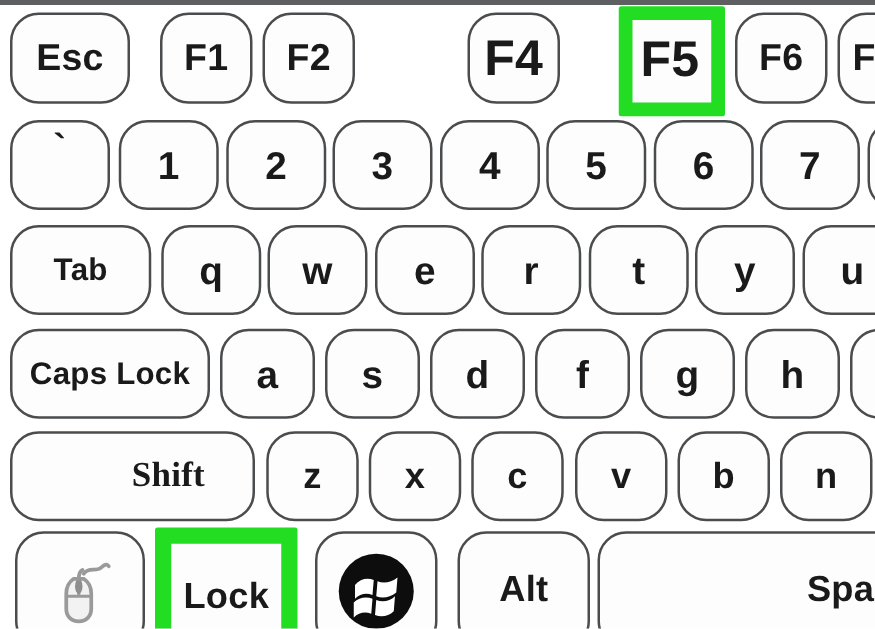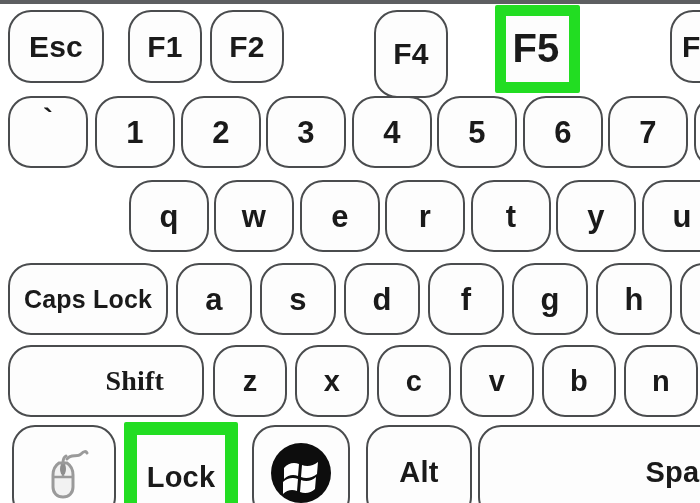--- a/index.html
+++ b/index.html
@@ -80,30 +80,33 @@
 
   <div class="key" style="left:8px; top:10px; width:96px; height:73px; font-size:30px;">
     <span class="cap">Esc</span>
   </div>
   <div class="key" style="left:128px; top:10px; width:74px; height:73px; font-size:30px;">
     <span class="cap">F1</span>
   </div>
   <div class="key" style="left:210px; top:10px; width:74px; height:73px; font-size:30px;">
     <span class="cap">F2</span>
   </div>
-  <div class="key" style="left:374px; top:10px; width:74px; height:88px; font-size:30px;">
+  <div class="key" style="left:374px; top:10px; width:74px; height:73px; font-size:40px;">
     <span class="cap">F4</span>
   </div>
 
   <div class="hl-plate" style="left:499px; top:9px; width:74px; height:78px;"></div>
   <div class="key" style="left:499px; top:9px; width:74px; height:78px; font-size:40px; border:none; border-radius:0; background:transparent;">
     <span class="cap">F5</span>
   </div>
   <div class="highlight-frame" style="left:495px; top:5px; width:85px; height:88px;"></div>
 
+  <div class="key" style="left:588px; top:10px; width:74px; height:73px; font-size:30px;">
+    <span class="cap">F6</span>
+  </div>
   <div class="key" style="left:670px; top:10px; width:74px; height:73px; font-size:30px; justify-content:flex-start; padding-left:10px;">
     <span class="cap">F</span>
   </div>
 
   <div class="key" style="left:8px; top:96px; width:80px; height:72px; font-size:30px; align-items:flex-start; padding-top:6px;">
     <span class="cap">`</span>
   </div>
   <div class="key" style="left:95px; top:96px; width:80px; height:72px; font-size:31px;">
     <span class="cap">1</span>
   </div>
@@ -122,20 +125,23 @@
   <div class="key" style="left:523px; top:96px; width:80px; height:72px; font-size:31px;">
     <span class="cap">6</span>
   </div>
   <div class="key" style="left:608px; top:96px; width:80px; height:72px; font-size:31px;">
     <span class="cap">7</span>
   </div>
   <div class="key" style="left:694px; top:96px; width:80px; height:72px; font-size:31px;">
     <span class="cap"></span>
   </div>
 
+  <div class="key" style="left:8px; top:180px; width:113px; height:72px; font-size:25px;">
+    <span class="cap">Tab</span>
+  </div>
   <div class="key" style="left:129px; top:180px; width:80px; height:72px; font-size:31px;">
     <span class="cap">q</span>
   </div>
   <div class="key" style="left:214px; top:180px; width:80px; height:72px; font-size:31px;">
     <span class="cap">w</span>
   </div>
   <div class="key" style="left:300px; top:180px; width:80px; height:72px; font-size:31px;">
     <span class="cap">e</span>
   </div>
   <div class="key" style="left:385px; top:180px; width:80px; height:72px; font-size:31px;">

